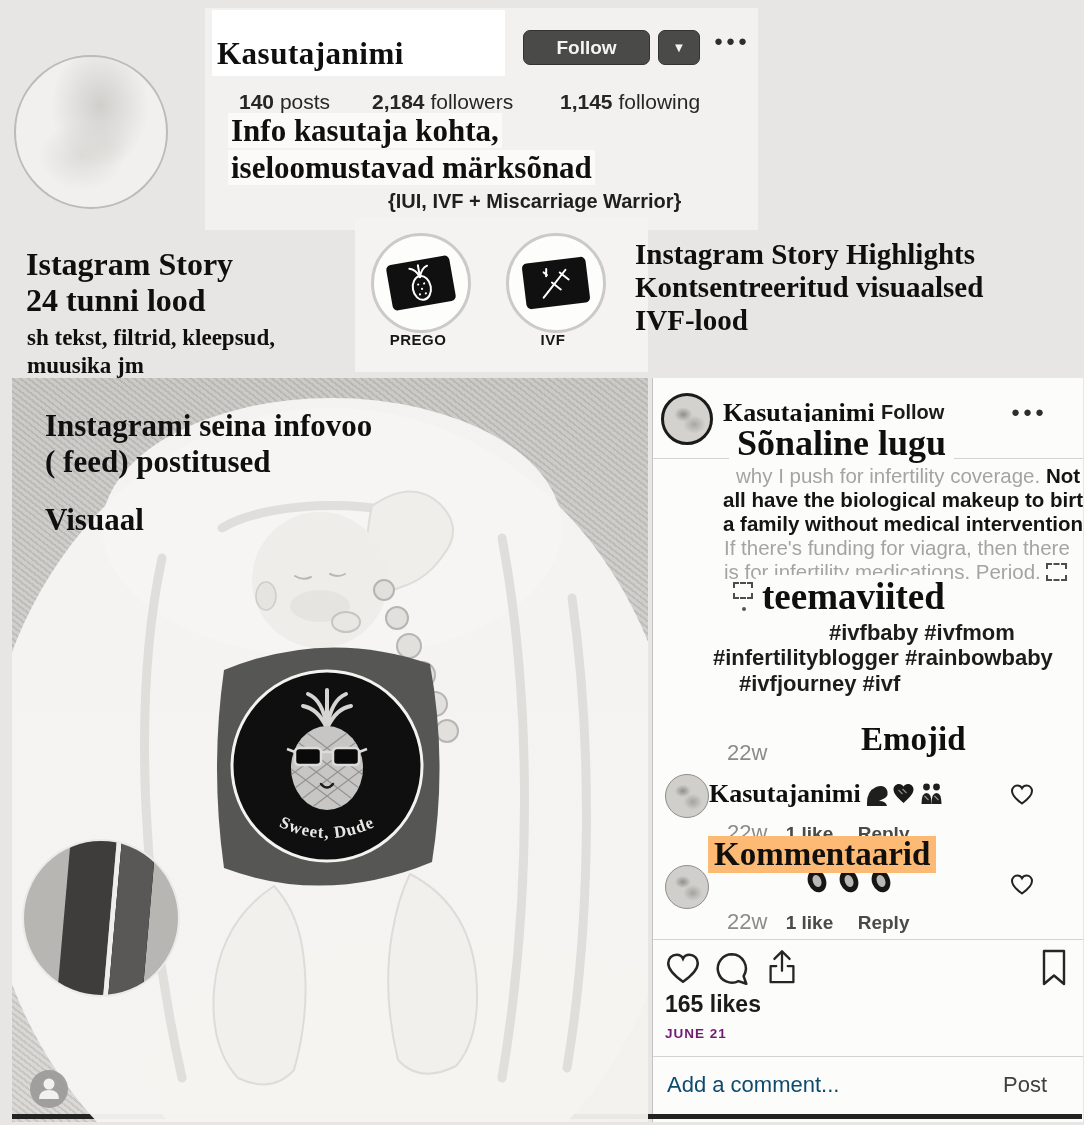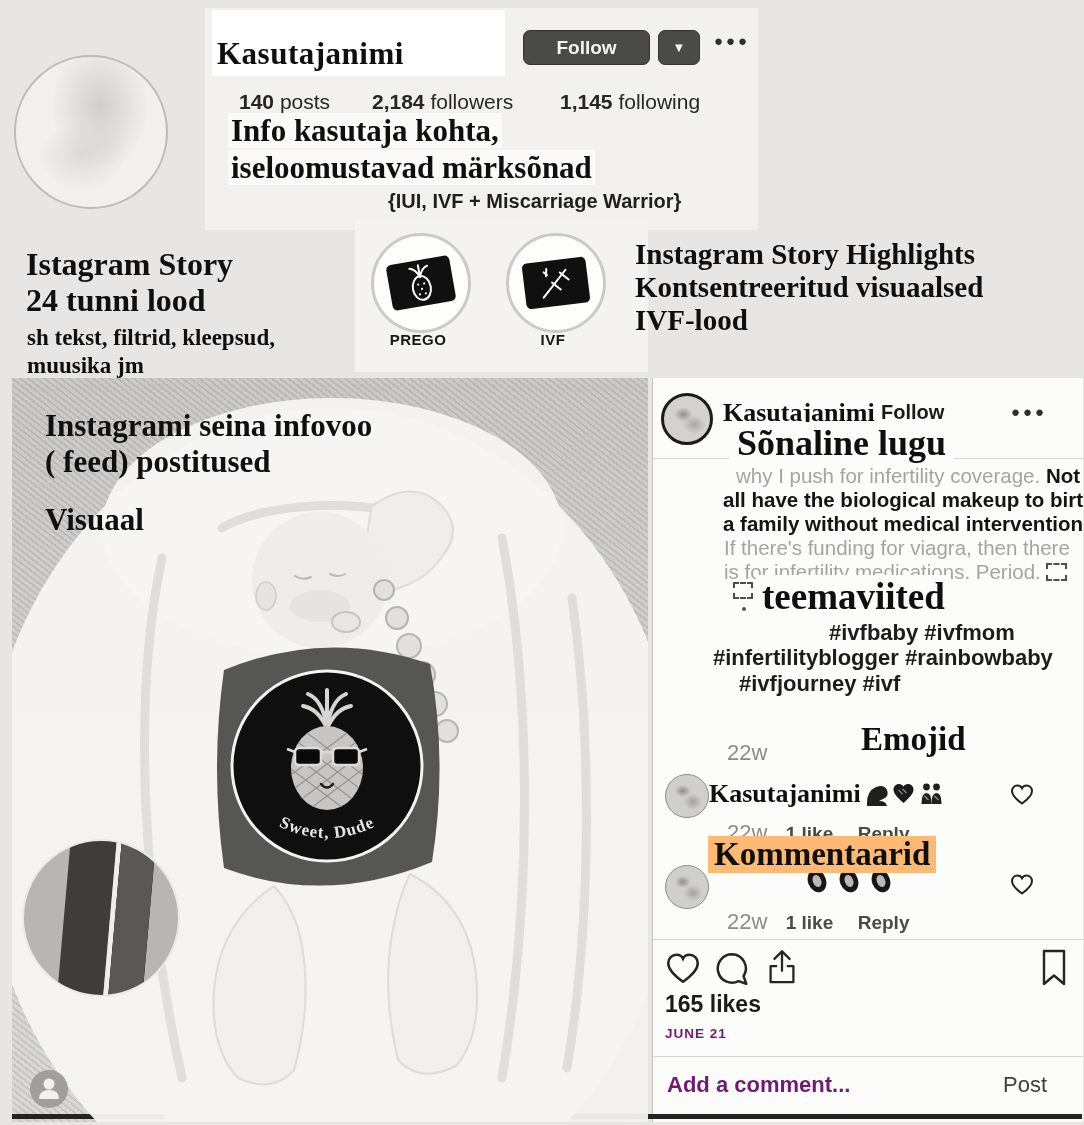--- a/index.html
+++ b/index.html
@@ -101,21 +101,21 @@
   .cmt-meta{font-size:22px;color:#8c8b89;}
   .cmt-meta .ml{font-size:19px;font-weight:700;color:#4a4a48;}
   .meta1{left:74px;top:442px;} .meta2{left:74px;top:531px;}
   .comments-ann{left:55px;top:458px;font-size:33px;background:#fdba74;padding:0 6px;z-index:3;}
   .cmt2-emojis{left:150px;top:489px;display:flex;gap:4px;z-index:2;}
   .action-icon{width:38px;height:38px;}
   .act-like{left:11px;top:572px;} .act-comment{left:60px;top:572px;} .act-share{left:110px;top:570px;}
   .act-save{left:386px;top:570px;width:30px;height:40px;}
   .likes-count{left:12px;top:613px;font-size:23px;font-weight:700;color:#1b1b1a;}
   .post-date{left:12px;top:648px;font-size:13.5px;font-weight:600;color:#701a75;letter-spacing:1px;}
-  .add-comment{left:14px;top:694px;font-size:22px;font-weight:700;color:#701a75;}
+  .add-comment{left:14px;top:694px;font-size:22px;font-weight:400;color:#0c4a6e;}
   .post-btn{left:350px;top:694px;font-size:22px;font-weight:500;color:#404040;}
 
   .bottom-bar{left:12px;top:1114px;width:1070px;height:5px;background:#232322;}
 </style>
 </head>
 <body>
 
 <div id="canvas">
 
   <div class="abs profile-panel"></div>

